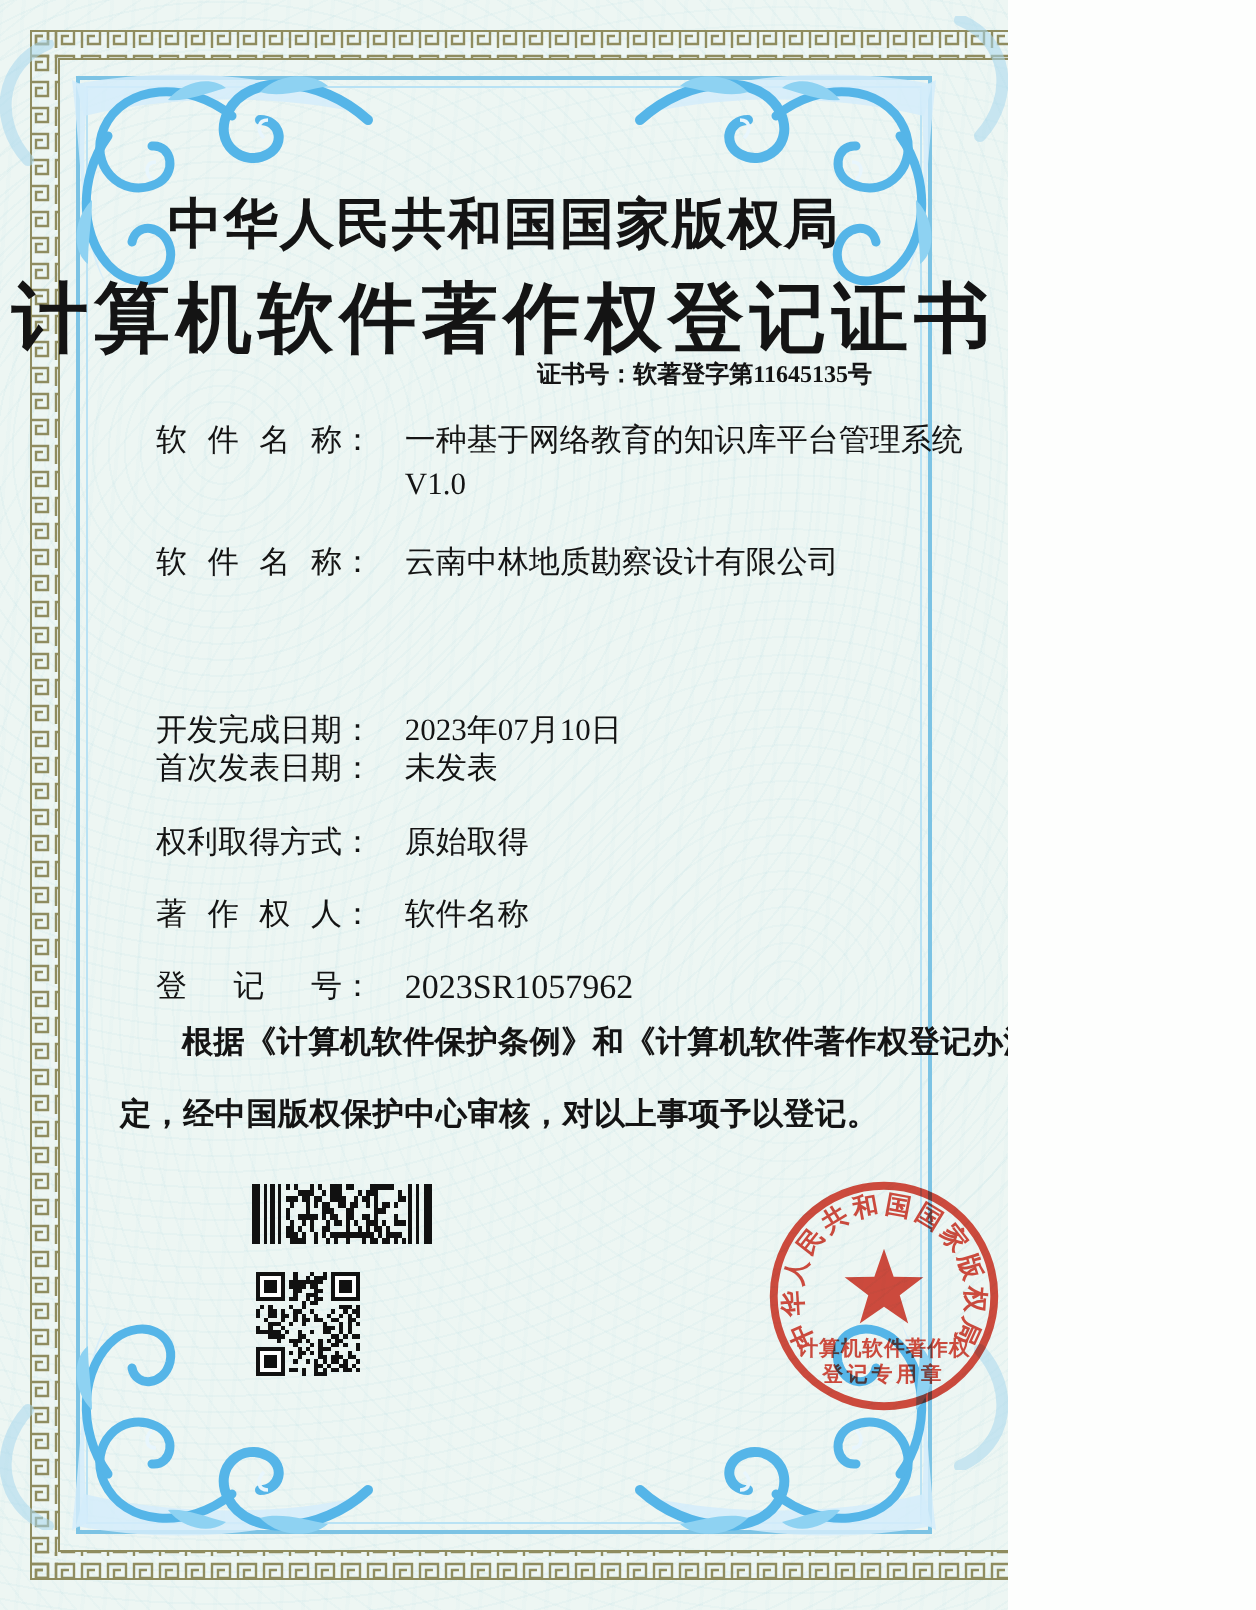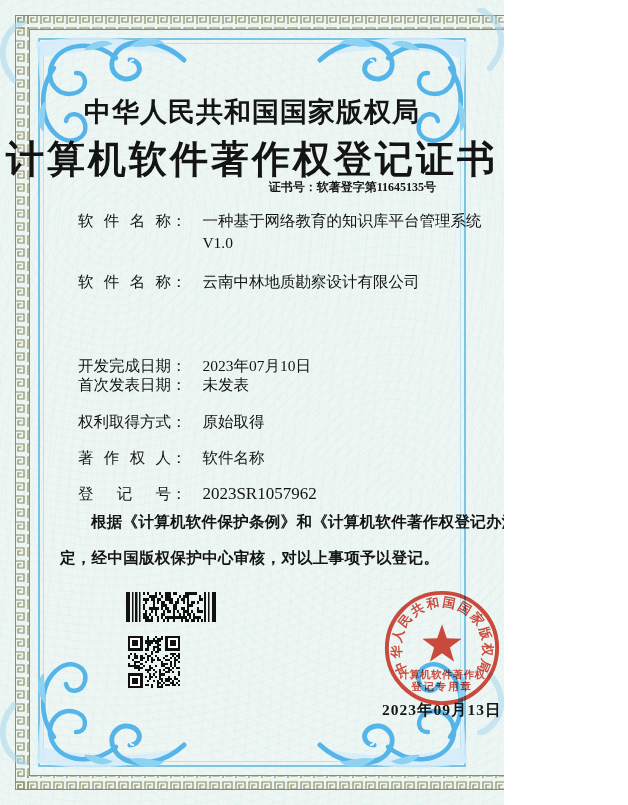--- a/index.html
+++ b/index.html
@@ -514,15 +514,14 @@
     <circle class="seal-ring" cx="65" cy="65" r="56"></circle>
     <path id="sealArc" d="M 32.8,92 A 42,42 0 1 1 97.2,92" fill="none"></path>
     <text class="seal-ringtext">
       <textPath href="#sealArc" xlink:href="#sealArc" startOffset="50%" text-anchor="middle">中华人民共和国国家版权局</textPath>
     </text>
     <polygon class="seal-star" points="65,41 69.9,55.2 85,55.5 73,64.6 77.3,79 65,70.4 52.7,79 57,64.6 45,55.5 60.1,55.2"></polygon>
     <text class="seal-t1" x="65" y="95" text-anchor="middle">计算机软件著作权</text>
     <text class="seal-t2" x="65" y="108" text-anchor="middle">登记专用章</text>
   </svg>
 
-  <div class="abs issue-date">2023年09月13日</div>
 
 </div>
 
 </body></html>

